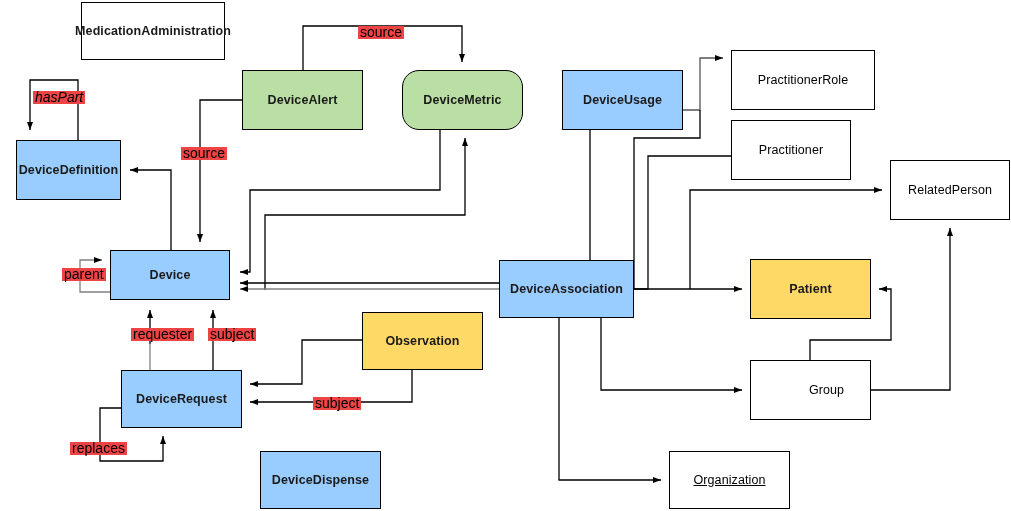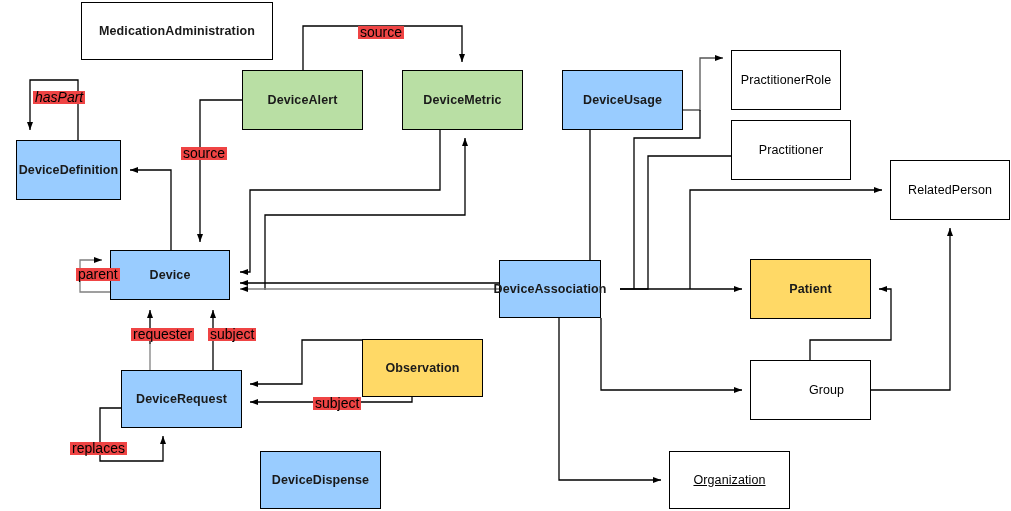--- a/index.html
+++ b/index.html
@@ -117,65 +117,65 @@
 
       <path d="M 559,318 L 559,480 L 661,480" marker-end="url(#ah)"></path>
 
       <path d="M 810,360 L 810,340 L 891,340 L 891,289 L 879,289" marker-end="url(#ah)"></path>
 
       <path d="M 871,390 L 950,390 L 950,228" marker-end="url(#ah)"></path>
 
     </g>
   </svg>
 
-  <div class="node filled" style="left:81px; top:2px; width:192px; height:58px; background:#ffffff; font-weight:bold;">
+  <div class="node filled" style="left:81px; top:2px; width:144px; height:58px; background:#ffffff; font-weight:bold;">
     <span>MedicationAdministration</span>
   </div>
 
   <div class="node" style="left:242px; top:70px; width:121px; height:60px; background:#b9dfa4;">
     <span>DeviceAlert</span>
   </div>
 
-  <div class="node" style="left:402px; top:70px; width:121px; height:60px; background:#b9dfa4;">
+  <div class="node" style="left:402px; top:70px; width:121px; height:60px; background:#b9dfa4;border-radius:17px;">
     <span>DeviceMetric</span>
   </div>
 
   <div class="node" style="left:562px; top:70px; width:121px; height:60px; background:#99ccff;">
     <span>DeviceUsage</span>
   </div>
 
-  <div class="node plain" style="left:731px; top:50px; width:110px; height:60px;">
+  <div class="node plain" style="left:731px; top:50px; width:144px; height:60px;">
     <span>PractitionerRole</span>
   </div>
 
   <div class="node plain" style="left:731px; top:120px; width:120px; height:60px;">
     <span>Practitioner</span>
   </div>
 
   <div class="node plain" style="left:890px; top:160px; width:120px; height:60px;">
     <span>RelatedPerson</span>
   </div>
 
   <div class="node" style="left:16px; top:140px; width:105px; height:60px; background:#99ccff;">
     <span>DeviceDefinition</span>
   </div>
 
   <div class="node" style="left:110px; top:250px; width:120px; height:50px; background:#99ccff;">
     <span>Device</span>
   </div>
 
-  <div class="node" style="left:499px; top:260px; width:102px; height:58px; background:#99ccff;">
+  <div class="node" style="left:499px; top:260px; width:135px; height:58px; background:#99ccff;">
     <span>DeviceAssociation</span>
   </div>
 
   <div class="node" style="left:750px; top:259px; width:121px; height:60px; background:#ffd966;">
     <span>Patient</span>
   </div>
 
-  <div class="node" style="left:362px; top:312px; width:121px; height:58px; background:#ffd966;margin-top:27px;">
+  <div class="node" style="left:362px; top:312px; width:121px; height:58px; background:#ffd966;">
     <span>Observation</span>
   </div>
 
   <div class="node" style="left:121px; top:370px; width:121px; height:58px; background:#99ccff;">
     <span>DeviceRequest</span>
   </div>
 
   <div class="node plain" style="left:750px; top:360px; width:121px; height:60px;padding-left:32px;">
     <span>Group</span>
   </div>
@@ -184,19 +184,19 @@
     <span>Organization</span>
   </div>
 
   <div class="node" style="left:260px; top:451px; width:121px; height:58px; background:#99ccff;">
     <span>DeviceDispense</span>
   </div>
 
   <div class="edge-label" style="left:33px; top:91px;font-style:italic;">hasPart</div>
   <div class="edge-label" style="left:358px; top:26px;">source</div>
   <div class="edge-label" style="left:181px; top:147px;">source</div>
-  <div class="edge-label" style="left:62px; top:268px;margin-left:14px;">parent</div>
+  <div class="edge-label" style="left:62px; top:268px;">parent</div>
   <div class="edge-label" style="left:131px; top:328px;">requester</div>
   <div class="edge-label" style="left:208px; top:328px;">subject</div>
   <div class="edge-label" style="left:313px; top:397px;">subject</div>
   <div class="edge-label" style="left:70px; top:442px;">replaces</div>
 
 </div>
 
 </body></html>

